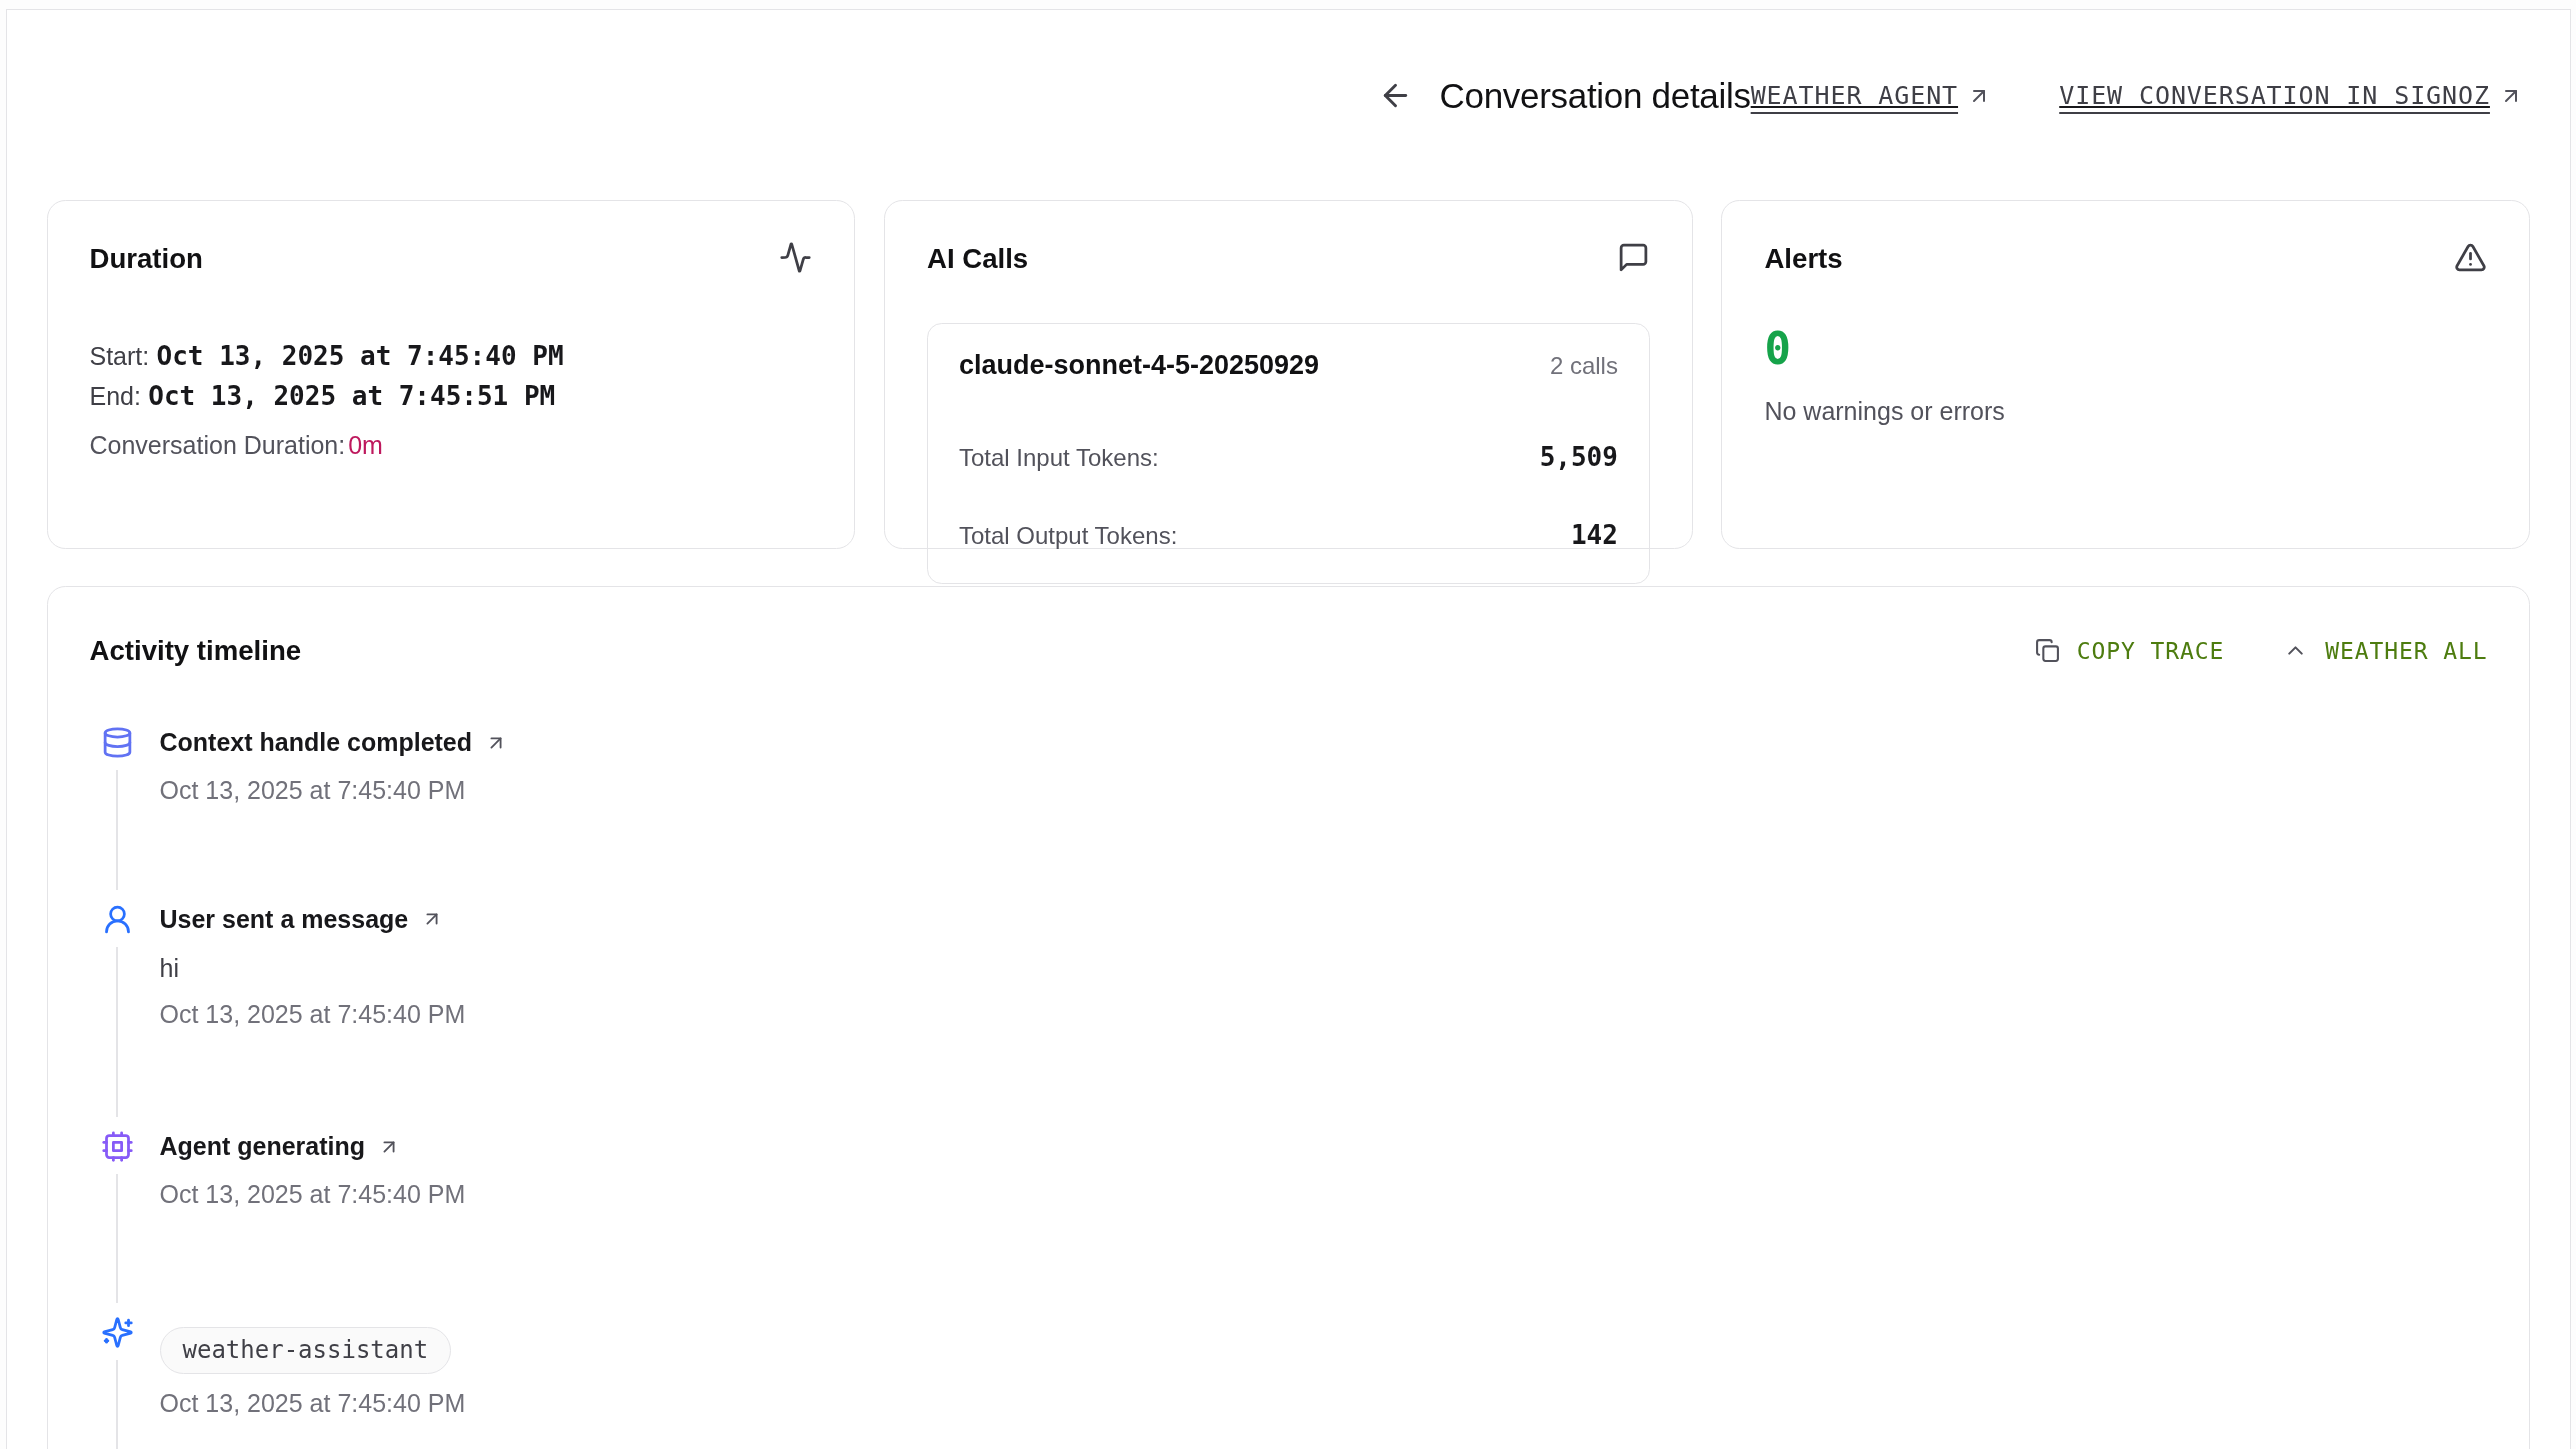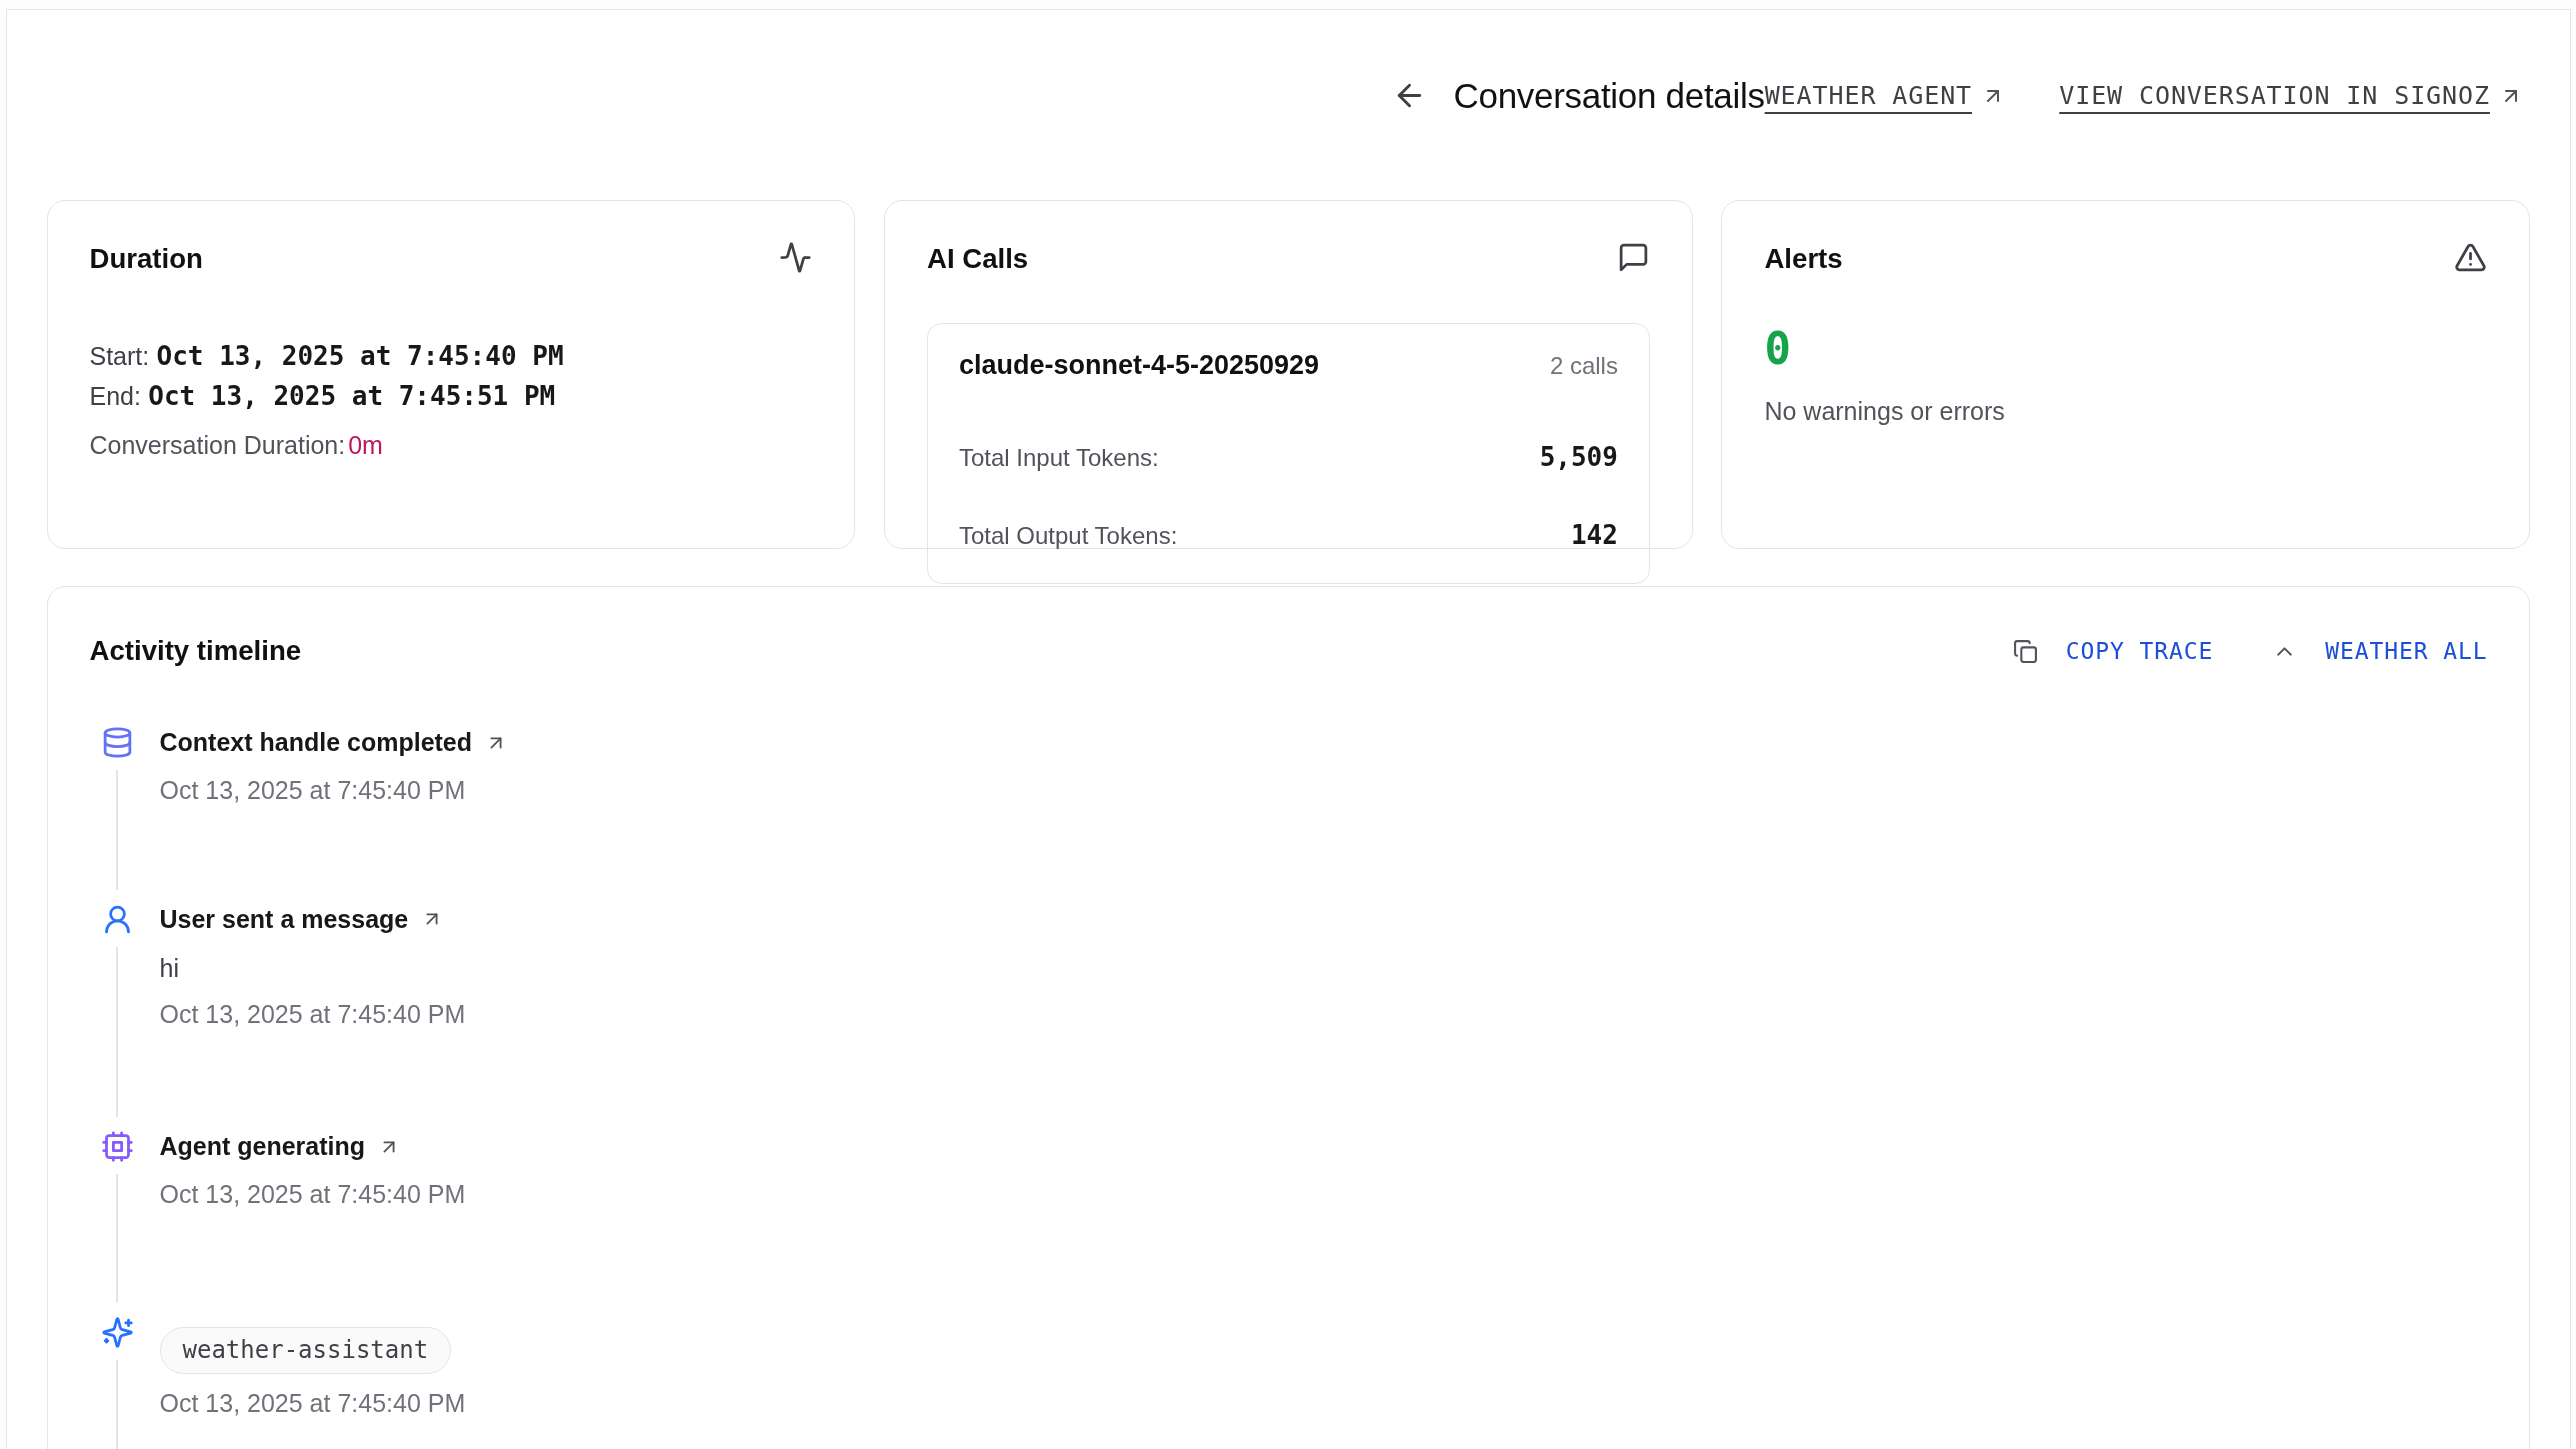--- a/index.html
+++ b/index.html
@@ -27,21 +27,21 @@
     display: flex; align-items: center; justify-content: flex-end;
     padding: 42px 7.3px 0 11px;
   }
   .header-left { display: flex; align-items: center; gap: 24px; }
   .back-btn {
     width: 40px; height: 40px; display: flex; align-items: center; justify-content: center;
     background: none; border: none; cursor: pointer; color: #3f3f46; padding: 0;
   }
   .back-btn svg { width: 35px; height: 35px; }
   .page-title { font-size: 35px; font-weight: 500; letter-spacing: -0.3px; color: #111113; }
-  .header-links { display: flex; align-items: center; gap: 54px; }
+  .header-links { display: flex; align-items: center; gap: 68px; text-decoration: underline; }
   .hdr-link {
     display: flex; align-items: center; gap: 9.2px;
     font-family: "DejaVu Sans Mono", monospace;
     font-size: 25px; font-weight: 500; letter-spacing: 0.9px;
     color: #3f3f46; text-decoration: none; cursor: pointer;
   }
   .hdr-link .link-text {
     text-decoration: underline; text-underline-offset: 8.3px; text-decoration-thickness: 1.8px;
   }
   .hdr-link svg { width: 24px; height: 24px; color: #52525b; }
@@ -91,24 +91,24 @@
   .timeline-card {
     margin-top: 37px;
     background: #fff; border: 0.9px solid #e4e4e7; border-radius: 18.4px;
     padding: 48px 42px 0 42px;
     height: 992px;
   }
   .tl-head { display: flex; align-items: center; justify-content: space-between; }
   .tl-title { font-size: 27.6px; font-weight: 600; color: #111113; }
   .tl-actions { display: flex; align-items: center; gap: 59px; }
   .tl-btn {
-    display: flex; align-items: flex-end; gap: 28px;
+    display: flex; align-items: flex-start; gap: 17px;
     background: none; border: none; cursor: pointer; padding: 0;
     font-family: "DejaVu Sans Mono", monospace;
-    font-size: 23px; font-weight: 500; letter-spacing: 0.9px; color: #1d4ed8;
+    font-size: 23px; font-weight: 500; letter-spacing: 0.9px; color: #4d7c0f;
   }
   .tl-btn svg { width: 25px; height: 25px; color: #52525b; }
 
   .tl-list { margin-top: 57px; padding-left: 11px; }
   .tl-item { position: relative; padding-left: 59px; }
   .tl-item .tl-icon { position: absolute; left: 0; top: 1.8px; width: 33px; height: 33px; }
   .tl-item .tl-icon svg { width: 33px; height: 33px; }
   .tl-connector {
     position: absolute; left: 15.6px; top: 46px;
     width: 1.8px; height: calc(100% - 57px);

